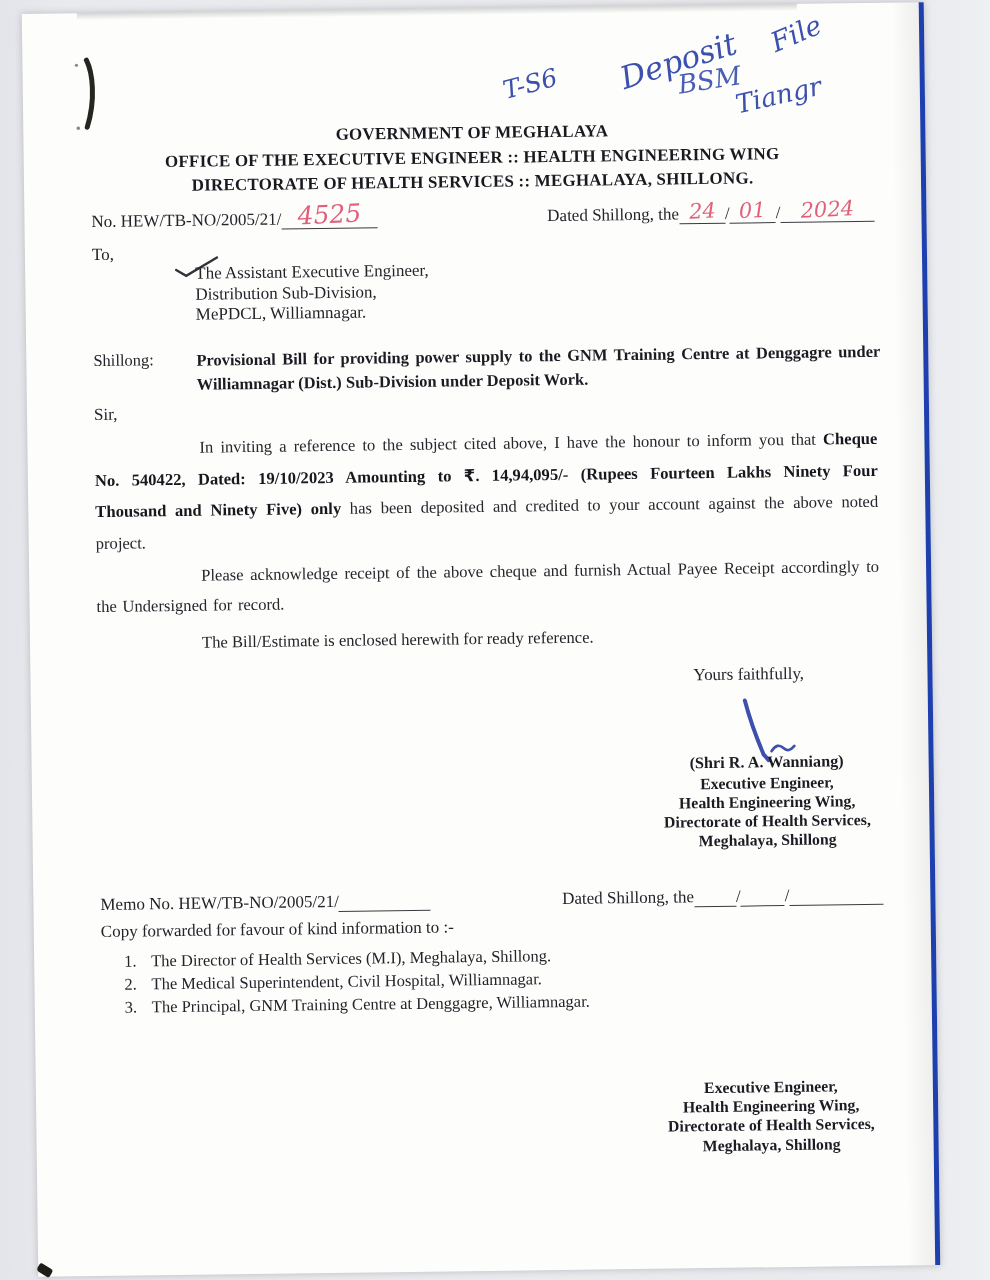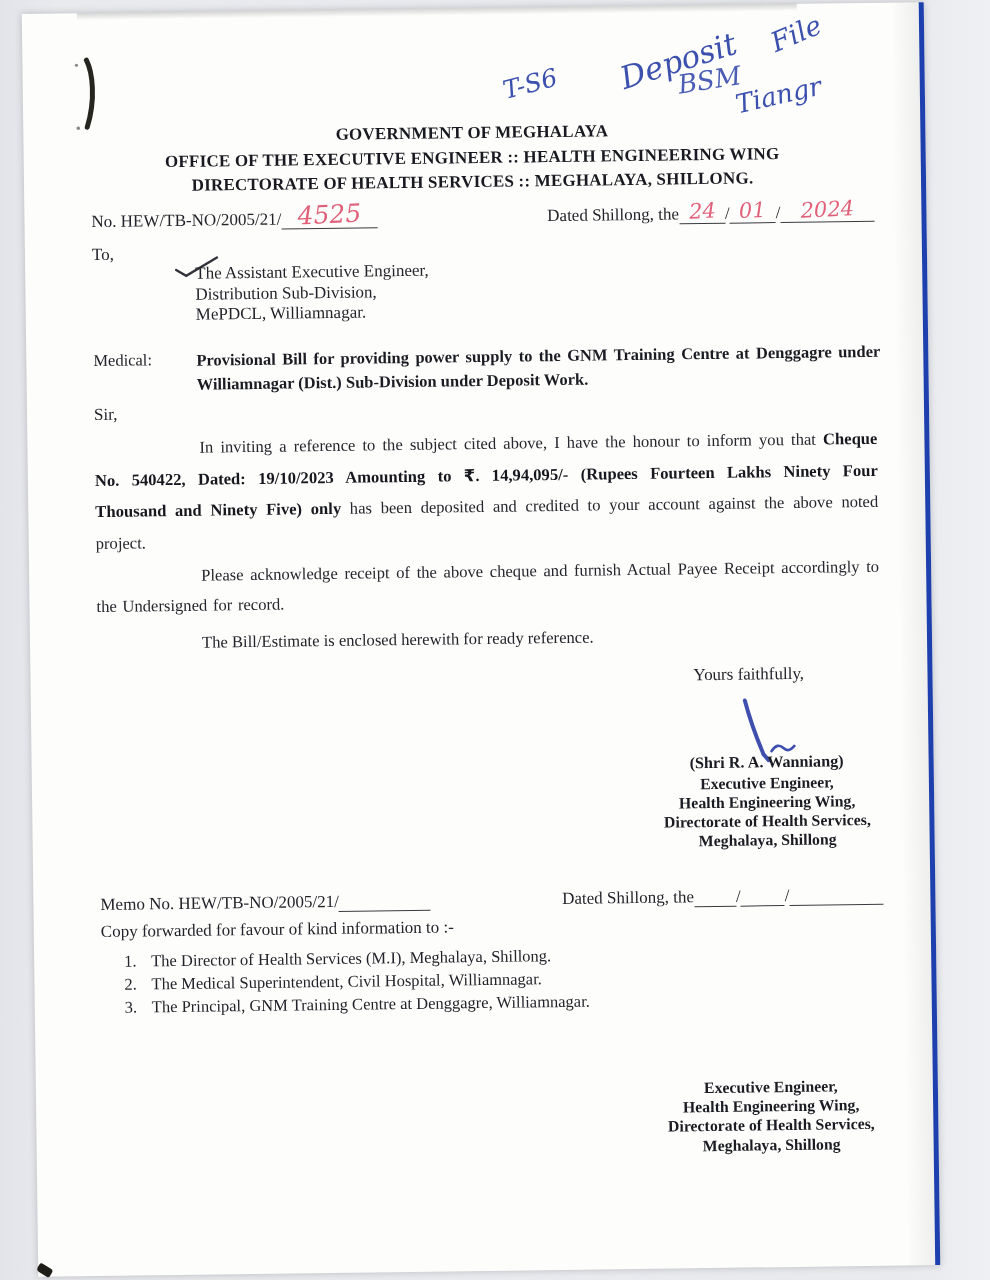--- a/index.html
+++ b/index.html
@@ -125,21 +125,21 @@
   <div class="abs to-label">To,</div>
   <svg class="abs tick" width="48" height="24" viewBox="0 0 48 24">
     <path d="M3,15 L13,21 L44,3" fill="none" stroke="#31323a" stroke-width="2.4" stroke-linecap="round"></path>
   </svg>
   <div class="abs recipient">
     <div>The Assistant Executive Engineer,</div>
     <div>Distribution Sub-Division,</div>
     <div>MePDCL, Williamnagar.</div>
   </div>
 
-  <div class="abs subject-label">Medical:</div>
+  <div class="abs subject-label">Shillong:</div>
   <div class="abs subject-text">Provisional Bill for providing power supply to the GNM Training Centre at Denggagre under Williamnagar (Dist.) Sub-Division under Deposit Work.</div>
 
   <div class="abs sir">Sir,</div>
   <p class="abs para para1" style="margin:0;"><span>In inviting a reference to the subject cited above, I have the honour to inform you that </span><b>Cheque No. 540422, Dated: 19/10/2023 Amounting to ₹. 14,94,095/- (Rupees Fourteen Lakhs Ninety Four Thousand and Ninety Five) only</b><span> has been deposited and credited to your account against the above noted project.</span></p>
   <p class="abs para para2" style="margin:0;">Please acknowledge receipt of the above cheque and furnish Actual Payee Receipt accordingly to the Undersigned for record.</p>
   <p class="abs para3" style="margin:0;">The Bill/Estimate is enclosed herewith for ready reference.</p>
 
   <div class="abs yours">Yours faithfully,</div>
   <svg class="abs sig-svg" width="115" height="76" viewBox="0 0 115 76">
     <path d="M46,4 C49,16 55,36 64,58 L69,64" fill="none" stroke="#3e4fae" stroke-width="4" stroke-linecap="round"></path>

